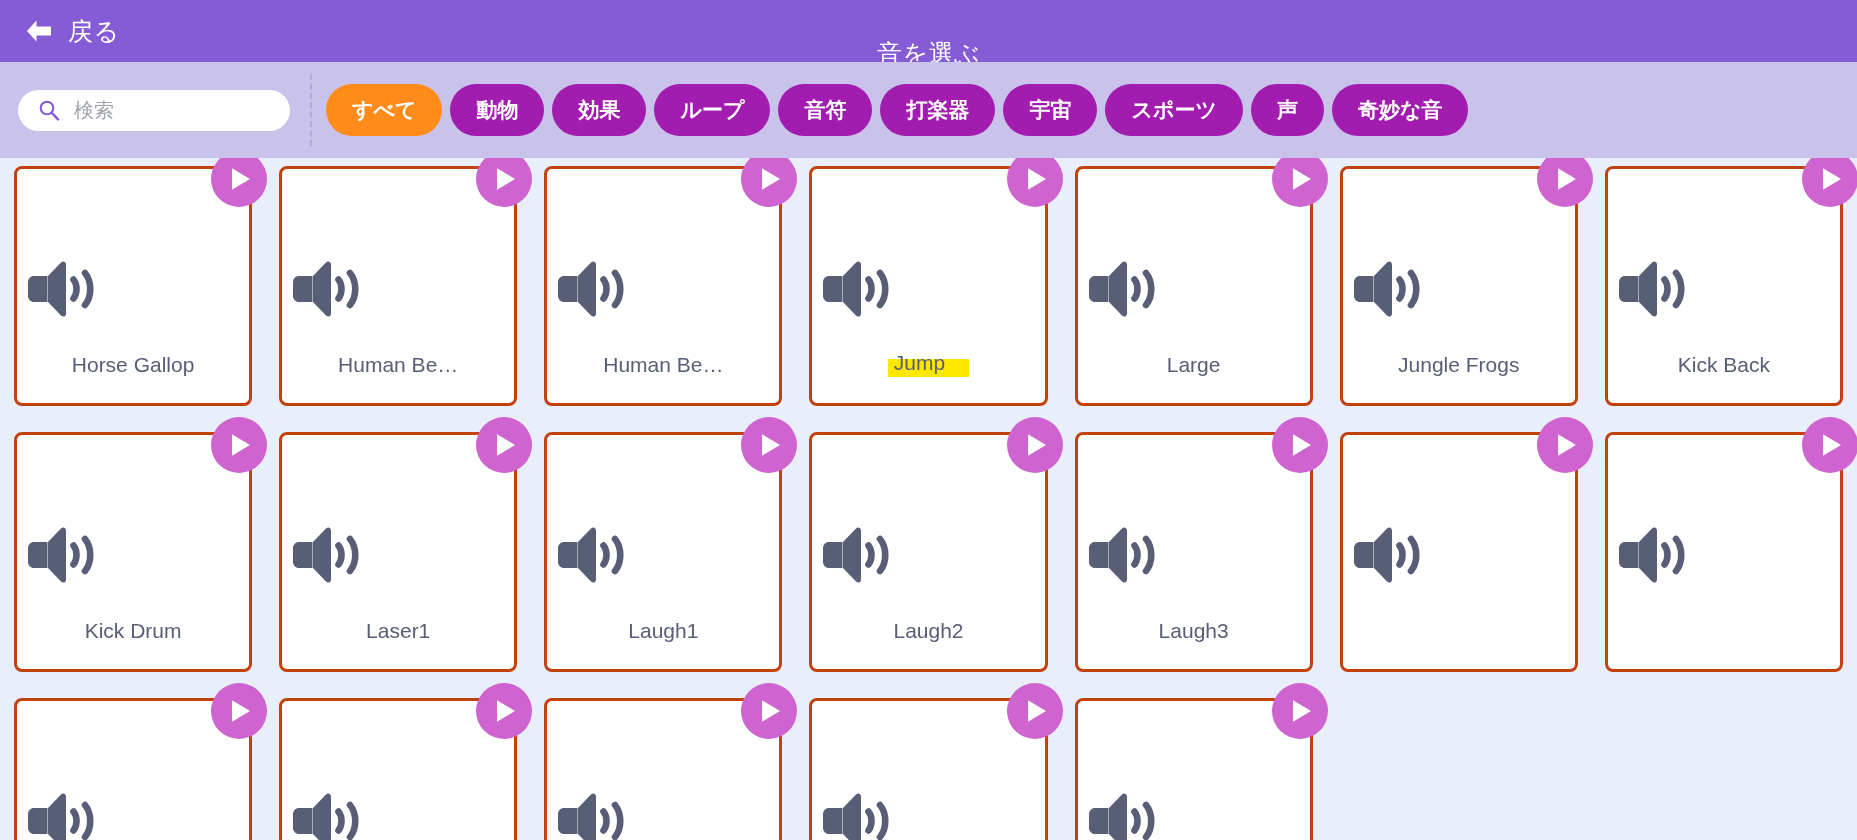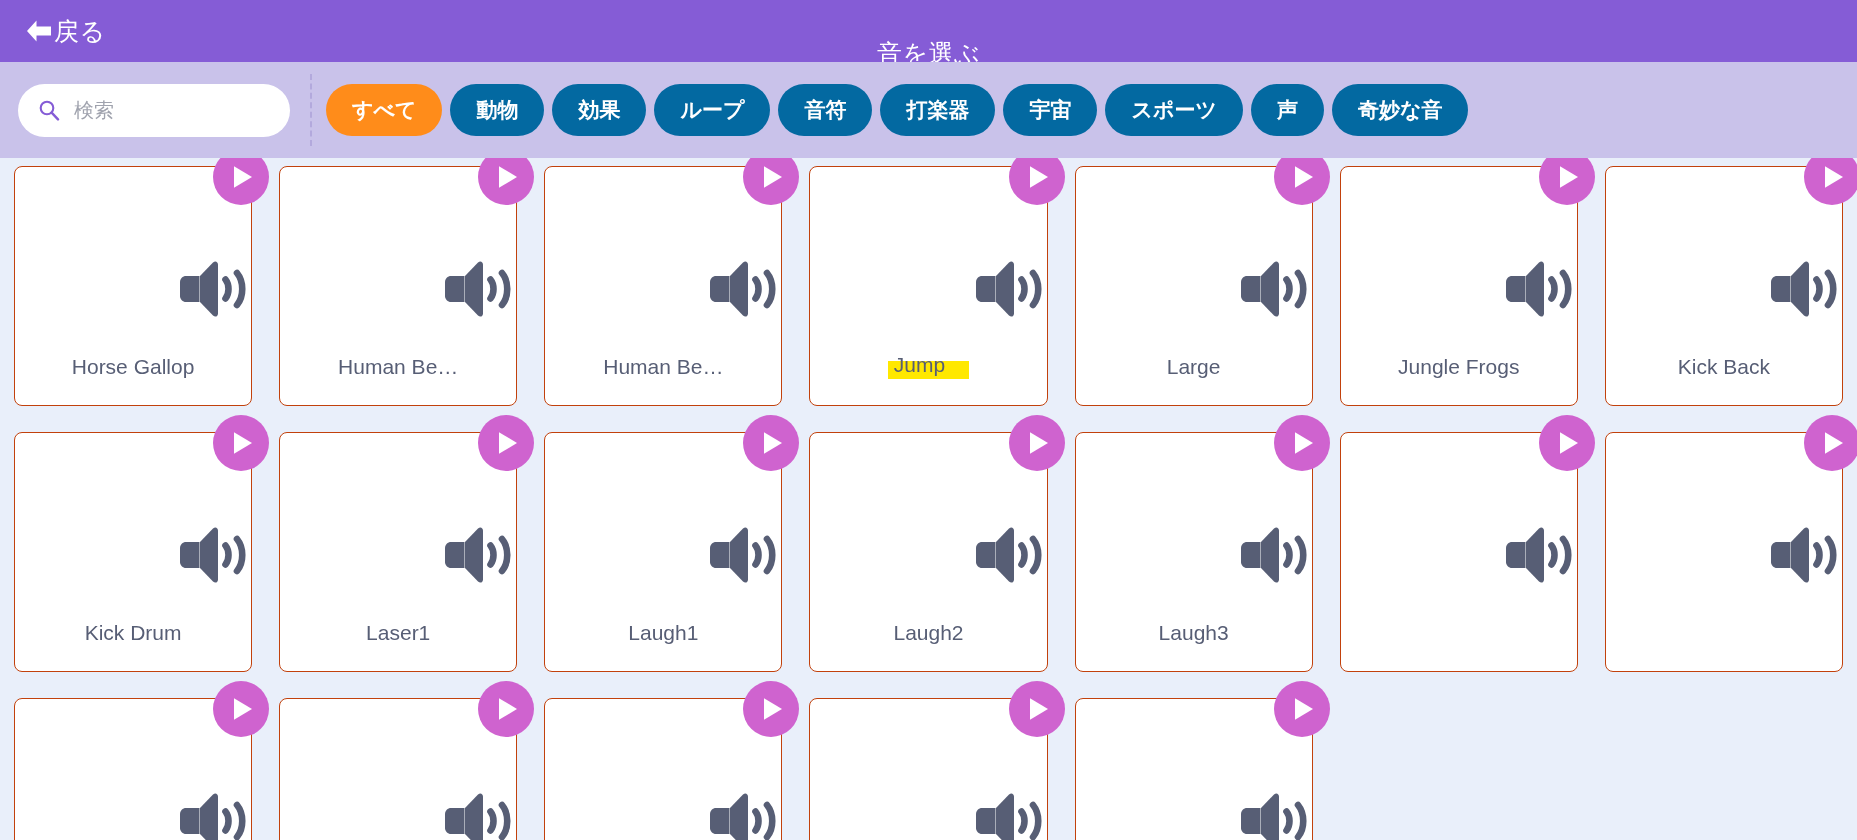--- a/index.html
+++ b/index.html
@@ -25,20 +25,21 @@
     height: 62px;
     min-height: 62px;
     background: #855cd6;
     position: relative;
     display: flex;
     align-items: center;
   }
   .back-button {
     display: flex;
     align-items: center;
+    gap: 14px;
     margin-left: 18px;
     cursor: pointer;
     height: 100%;
     padding: 0 6px;
   }
   .back-arrow-icon {
     width: 30px;
     height: 26px;
     display: block;
   }
@@ -67,21 +68,21 @@
     min-height: 96px;
     background: #c9c2ea;
     display: flex;
     align-items: center;
     padding: 0 18px;
     position: relative;
   }
   .search-wrap {
     width: 272px;
     min-width: 272px;
-    height: 53px;
+    height: 41px;
     background: #ffffff;
     border-radius: 27px;
     display: flex;
     align-items: center;
     padding: 0 14px 0 20px;
     gap: 14px;
   }
   .search-icon { width: 22px; height: 22px; display: block; flex: none; }
   .search-input {
     border: none;
@@ -106,21 +107,21 @@
   .pill-row {
     display: flex;
     align-items: center;
     gap: 8px;
     overflow: hidden;
     flex: 1;
   }
   .pill {
     height: 52px;
     border-radius: 26px;
-    background: #0369a1;
+    background: #a21caf;
     color: #ffffff;
     font-size: 21px;
     font-weight: bold;
     display: flex;
     align-items: center;
     justify-content: center;
     padding: 0 26px;
     white-space: nowrap;
     cursor: pointer;
     border: none;
@@ -137,27 +138,27 @@
     padding: 8px 14px 0 14px;
     position: relative;
   }
   .grid {
     display: grid;
     grid-template-columns: repeat(7, 1fr);
     gap: 26px 27px;
   }
   .sound-card {
     background: #ffffff;
-    border: 1px solid #c2410c;
+    border: 3px solid #c2410c;
     border-radius: 8px;
     height: 240px;
     position: relative;
     display: flex;
     flex-direction: column;
-    align-items: flex-end;
+    align-items: flex-start;
     justify-content: center;
     cursor: pointer;
     overflow: visible;
   }
   .speaker-icon {
     width: 82px;
     height: 70px;
     display: block;
     margin-top: 6px;
   }

